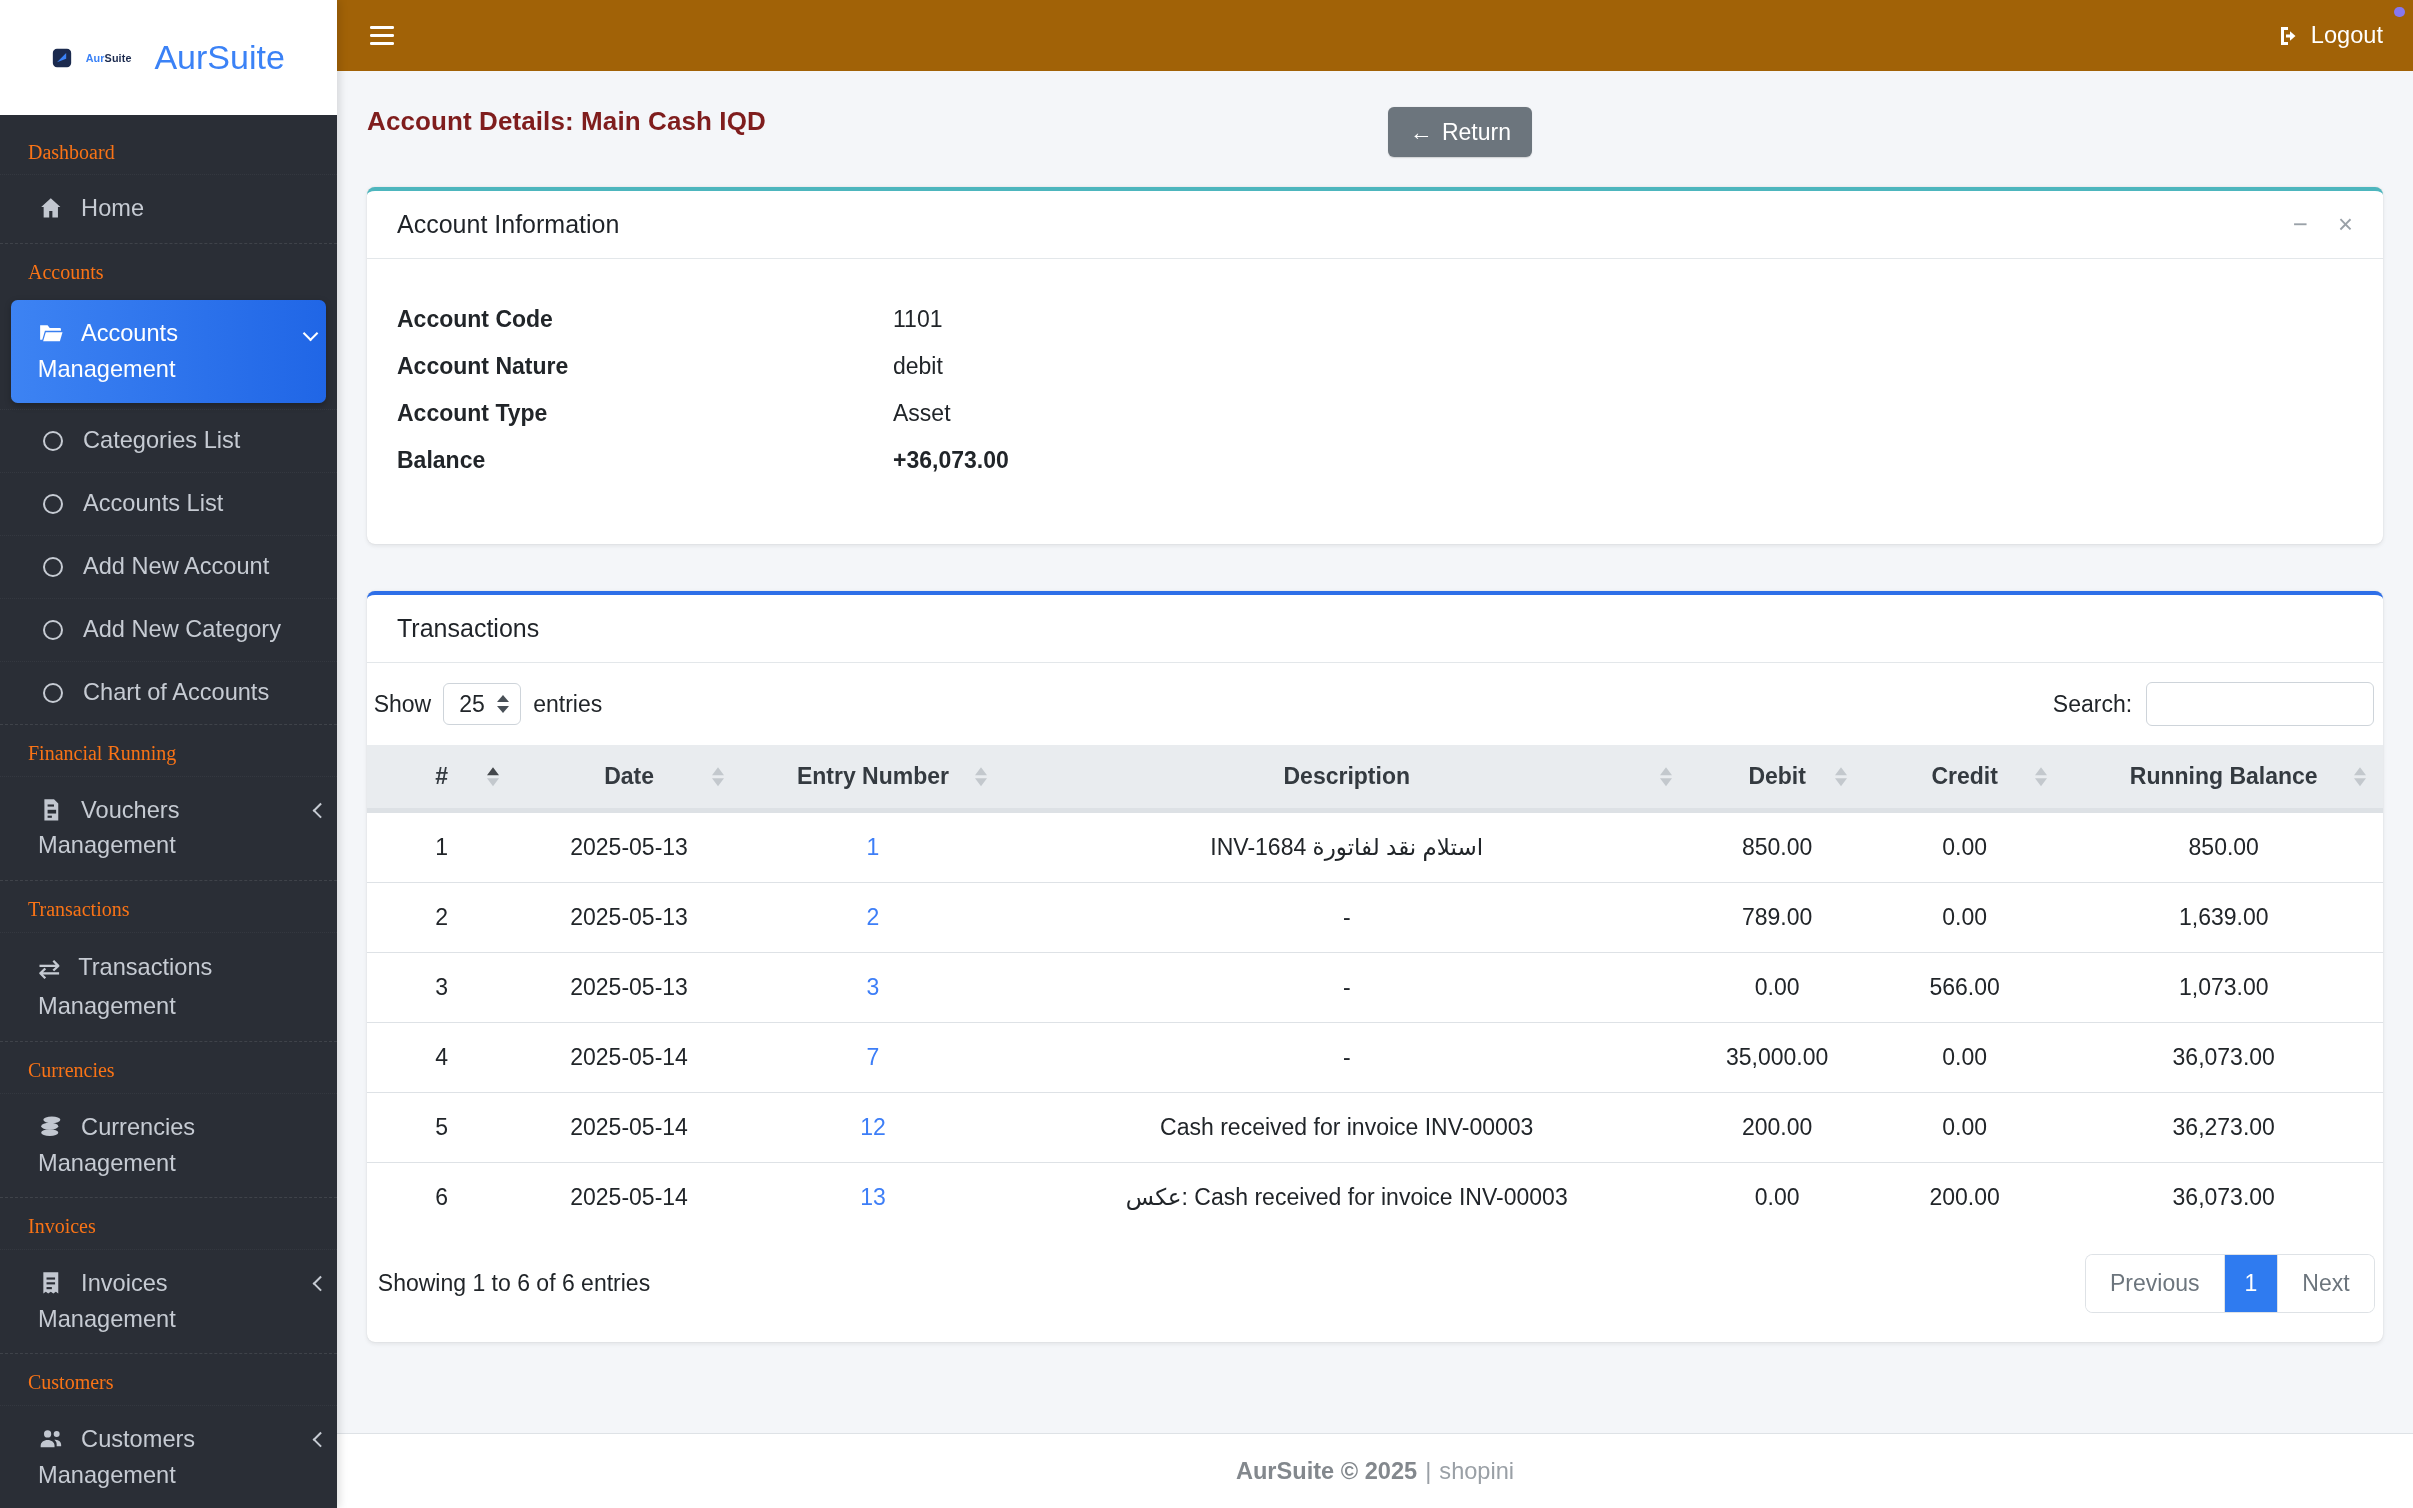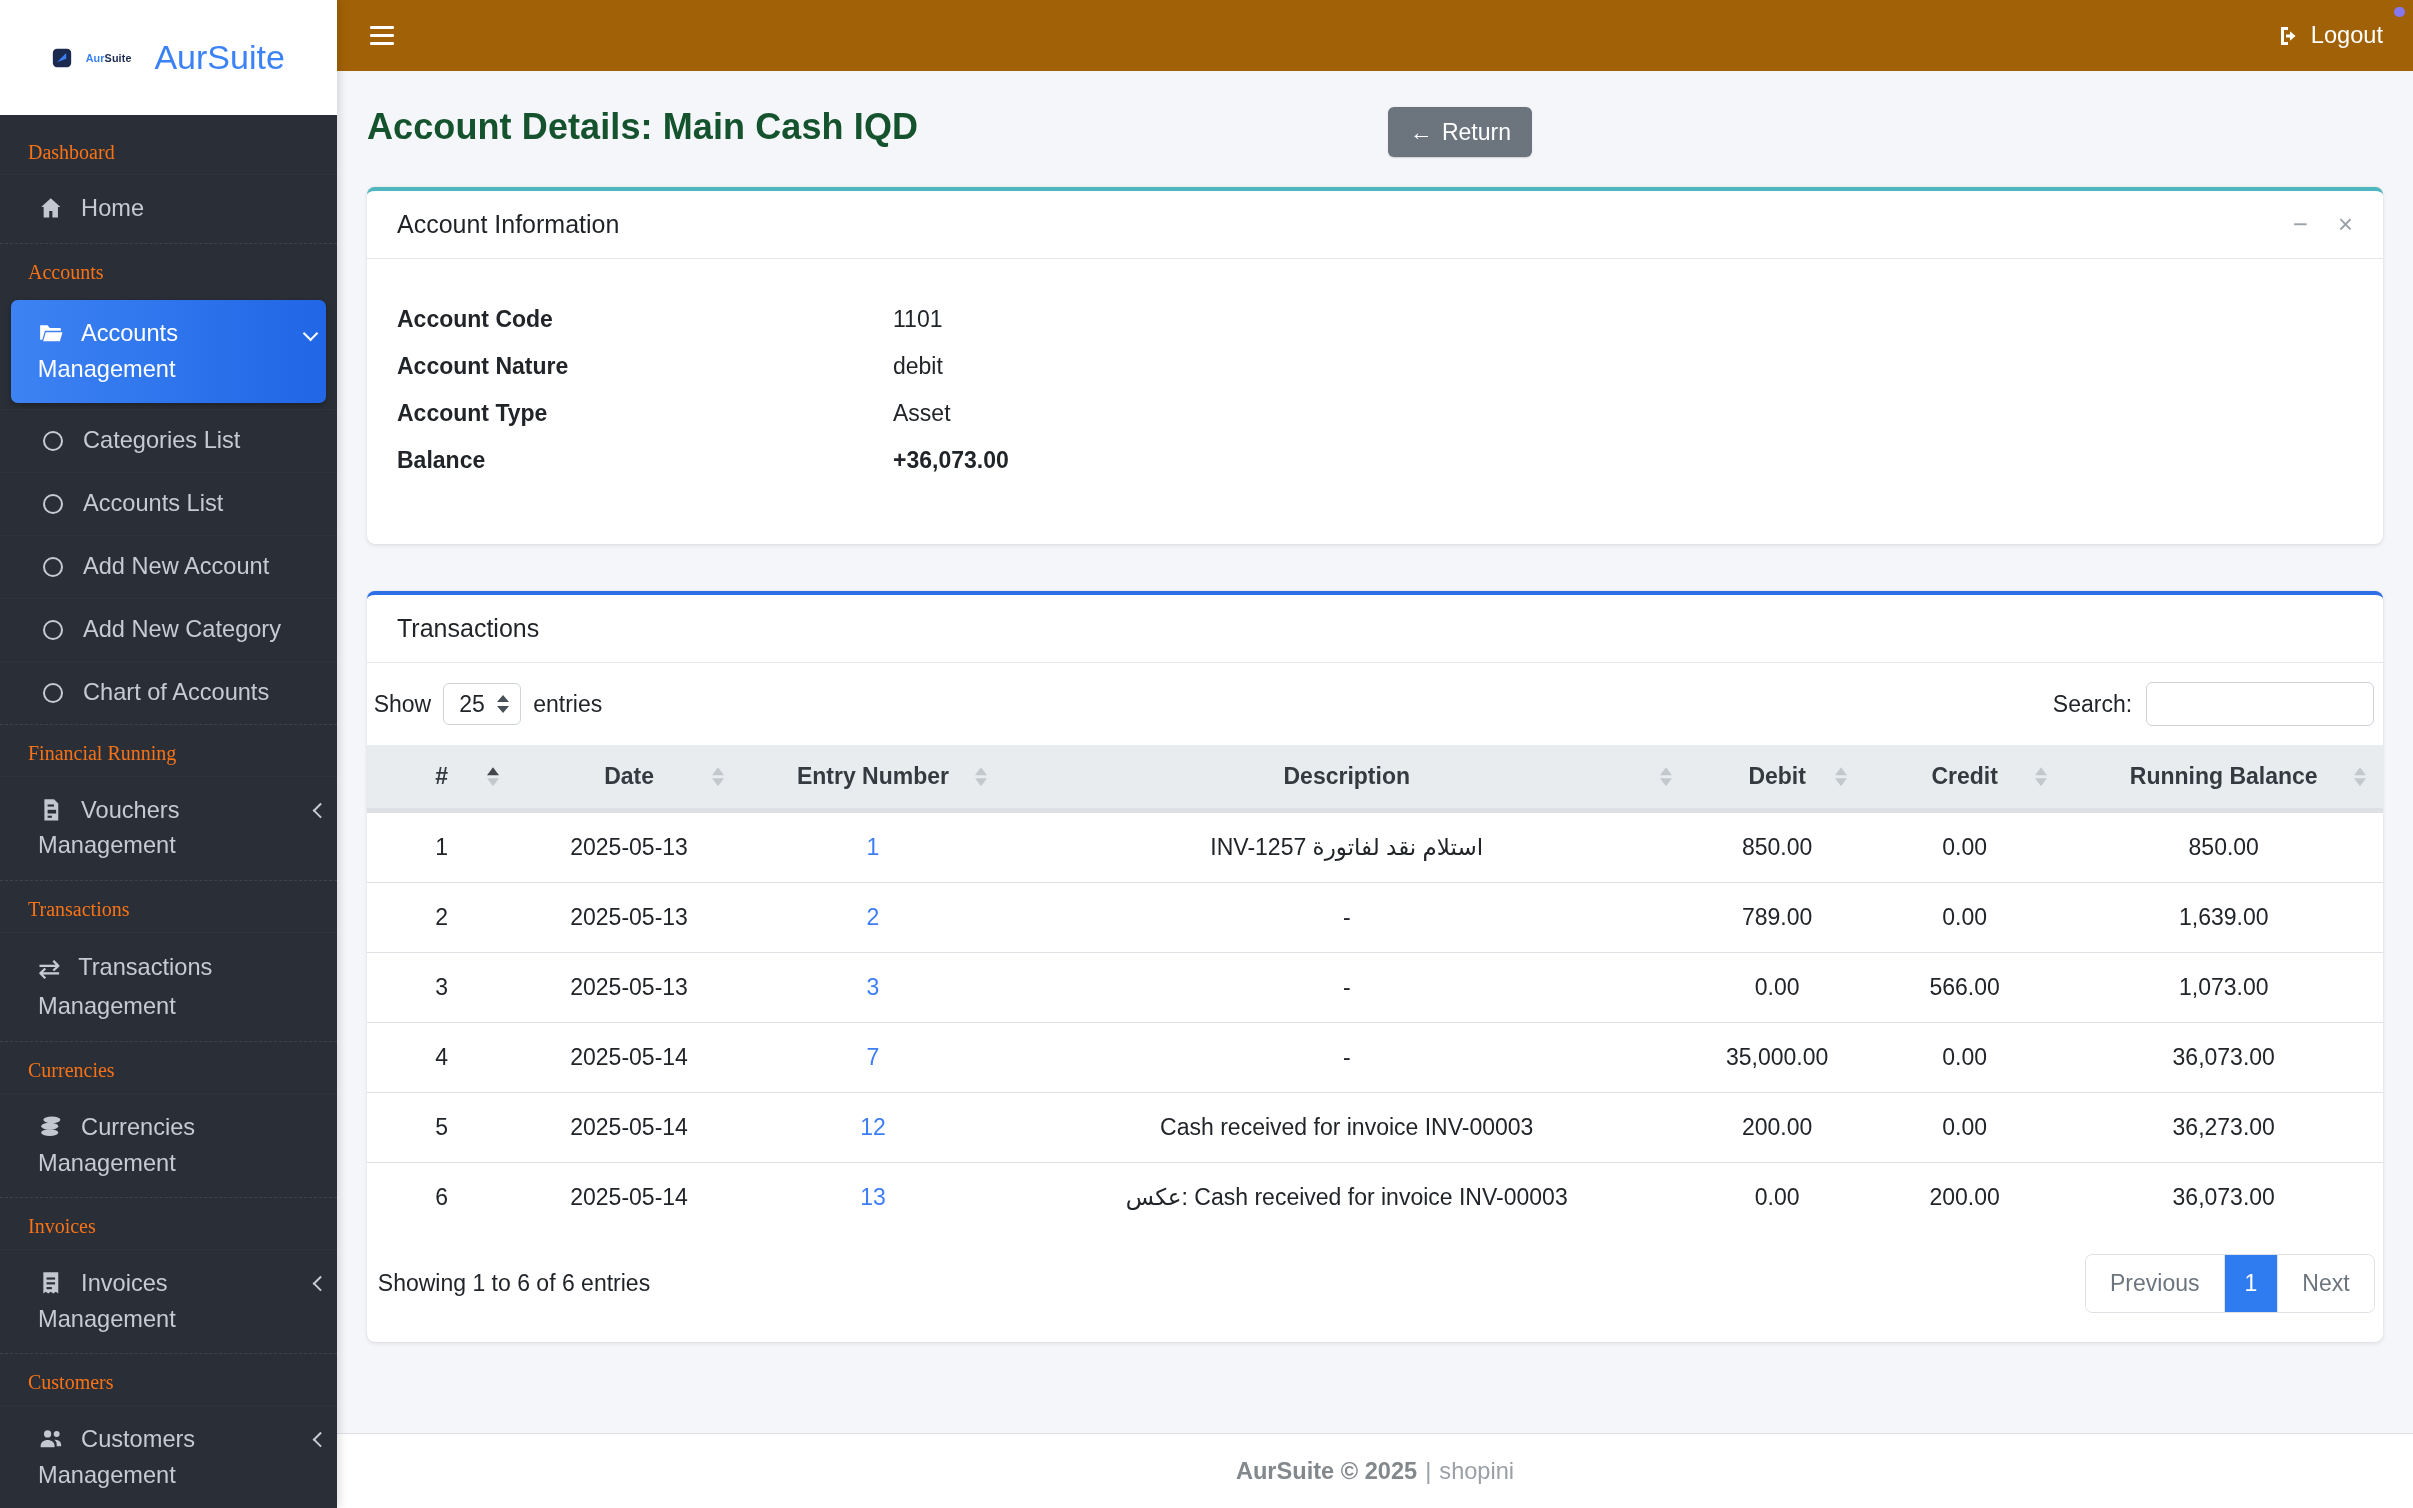--- a/index.html
+++ b/index.html
@@ -38,21 +38,21 @@
   .main { flex:1; display:flex; flex-direction:column; height:1508px; position:relative; }
   .navbar { height:71px; background:#a16207; display:flex; align-items:center; justify-content:space-between; padding:0 30px; flex:0 0 71px; }
   .hamburger { display:inline-flex; flex-direction:column; gap:5.4px; cursor:pointer; padding:4px 2.7px; }
   .hamburger i { display:block; width:24px; height:2.7px; background:#ffffff; border-radius:1.3px; }
   .logout { display:inline-flex; align-items:center; gap:9.4px; color:#ffffff; font-size:23.6px; cursor:pointer; }
   .logout svg { width:24px; height:24px; fill:#ffffff; }
 
   .content { flex:1; background:#f4f6f9; padding:20px 30px 0 30px; overflow:hidden; }
 
   .page-head { position:relative; margin:15px 0 27px 0; height:54px; }
-  .page-head h1 { font-size:36px; font-weight:700; color:#14532d; letter-spacing:0.1px; }
+  .page-head h1 { font-size:26px; font-weight:700; color:#7f1d1d; letter-spacing:0.1px; }
   .return-btn { position:absolute; left:1021px; top:1.3px; background:#6c757d; color:#ffffff; border:none; border-radius:6px; font-size:23px; font-family:inherit; padding:11.4px 21.5px; cursor:pointer; display:inline-flex; align-items:center; gap:9.4px; box-shadow:0 0.7px 1.3px rgba(0,0,0,.15); }
 
   .card { background:#ffffff; border-radius:8px; box-shadow:0 0 1.3px rgba(0,0,0,.12), 0 1.3px 4px rgba(0,0,0,.08); margin-bottom:47px; }
   .card-teal { border-top:4.7px solid #4db6be; }
   .card-blue { border-top:4.7px solid #2e6fe8; }
   .card-header { display:flex; align-items:center; justify-content:space-between; padding:19px 30px; border-bottom:0.7px solid #e3e7ea; }
   .card-header h2 { font-size:25px; font-weight:400; color:#1f2328; }
   .tools { display:flex; gap:30px; color:#9aa1a8; font-size:25.6px; }
   .tools span { cursor:pointer; line-height:1; }
 
@@ -312,21 +312,21 @@
                       <i class="s-up"></i>
                       <i class="s-down"></i>
                     </span></th>
               </tr>
             </thead>
             <tbody>
               <tr>
                 <td>1</td>
                 <td>2025-05-13</td>
                 <td><a class="entry-link">1</a></td>
-                <td dir="rtl">استلام نقد لفاتورة INV-1257</td>
+                <td dir="rtl">استلام نقد لفاتورة INV-1684</td>
                 <td>850.00</td>
                 <td>0.00</td>
                 <td>850.00</td>
               </tr>
               <tr>
                 <td>2</td>
                 <td>2025-05-13</td>
                 <td><a class="entry-link">2</a></td>
                 <td dir="ltr">-</td>
                 <td>789.00</td>

